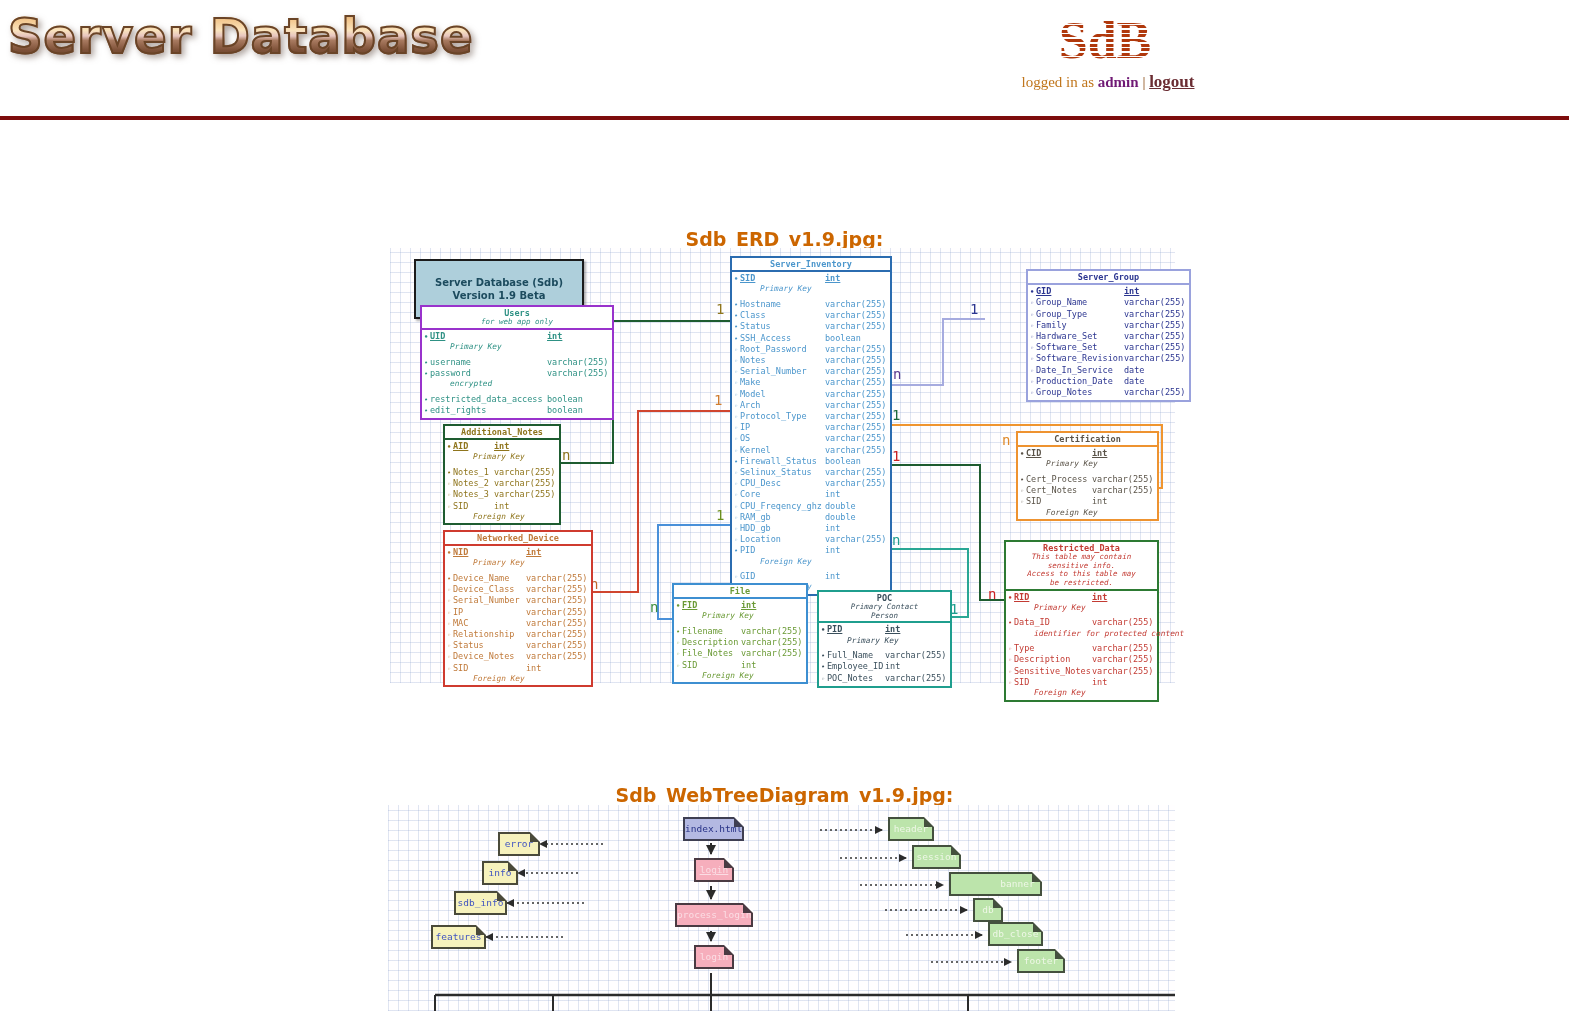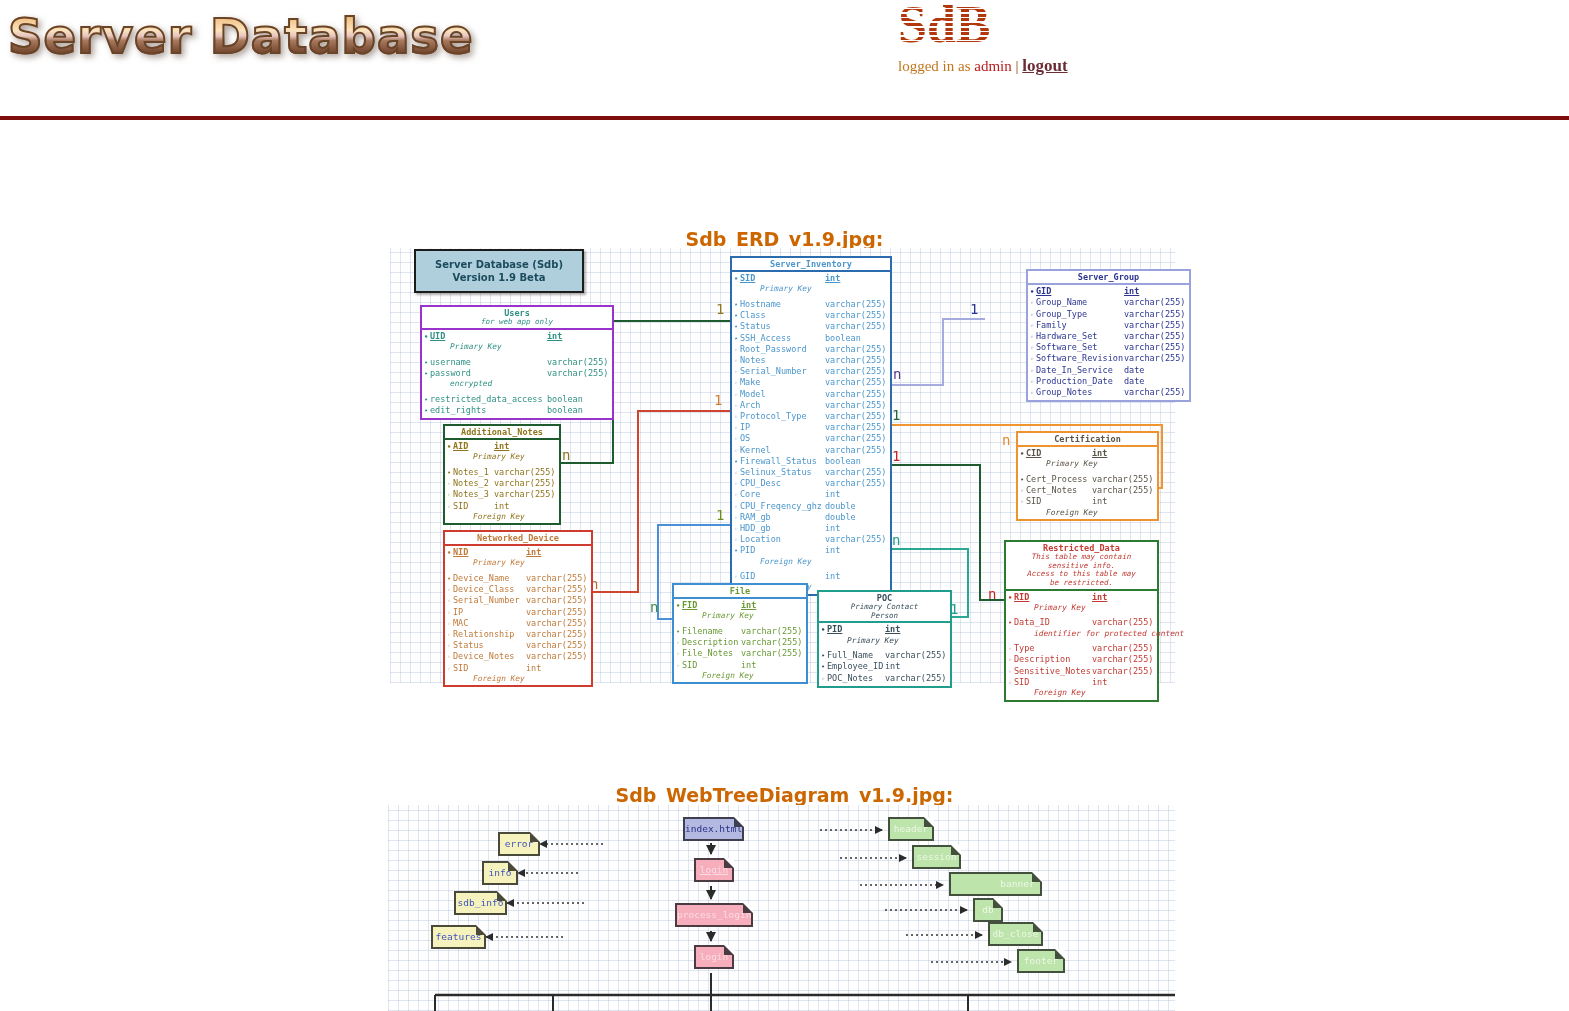--- a/index.html
+++ b/index.html
@@ -6,27 +6,27 @@
   .page{position:relative;width:1569px;height:1011px;background:#fff;overflow:hidden;
         font-family:"Liberation Serif",serif;}
 
   
   .logo{position:absolute;left:8px;top:8px;font-family:"DejaVu Sans",sans-serif;
         font-weight:bold;font-size:48px;letter-spacing:1px;
         background:linear-gradient(180deg,#c98a4a 0%,#f3c890 22%,#fae3bd 40%,#e7c6c0 50%,#a87a60 58%,#7e5138 75%,#5b3a24 100%);
         -webkit-background-clip:text;background-clip:text;color:transparent;
         -webkit-text-stroke:2px #6a4427;
         filter:drop-shadow(3px 3px 3px rgba(100,80,70,.5));}
-  .hdr-right{position:absolute;top:0;right:251px;width:420px;text-align:left;}
+  .hdr-right{position:absolute;top:16px;right:251px;width:420px;text-align:center;}
   .brand{display:inline-block;font-family:"Liberation Serif",serif;font-weight:bold;
          font-size:52px;line-height:50px;margin-right:6px;
          background:repeating-linear-gradient(180deg,#b0380c 0px,#b0380c 3px,#ffffff 3px,#ffffff 4.6px);
          -webkit-background-clip:text;background-clip:text;color:transparent;}
   .login-line{font-size:15px;color:#c0761c;margin-top:6px;}
-  .login-line .user{font-weight:normal;color:#b91c1c;}
+  .login-line .user{font-weight:bold;color:#701a75;}
   .login-line .sep{color:#8a4a10;}
   .logout{font-size:17px;font-weight:bold;color:#6b2d33;text-decoration:underline;cursor:pointer;margin-top:13px;}
   .date-label{font-size:15px;color:#c0761c;margin-top:2px;margin-right:1px;}
   .rule{position:absolute;left:0;top:116px;width:1569px;height:4px;background:#7d0d0d;border:0;margin:0;}
 
   
   .diagram-heading{position:absolute;left:0;width:100%;margin:0;text-align:center;
         font-family:"DejaVu Sans",sans-serif;font-weight:bold;font-size:19px;color:#cc6600;}
   #erd-heading{top:228px;}
   #tree-heading{top:784px;}
@@ -34,24 +34,24 @@
   
   .diagram{position:absolute;background-color:#fffeff;
      background-image:
        repeating-linear-gradient(0deg, rgba(150,170,210,.30) 0 1px, transparent 1px 10px),
        repeating-linear-gradient(90deg, rgba(150,170,210,.30) 0 1px, transparent 1px 10px);}
   #erd{left:390px;top:248px;width:785px;height:435px;}
   #tree{left:388px;top:805px;width:787px;height:206px;overflow:hidden;}
   .diagram svg{position:absolute;left:0;top:0;pointer-events:none;}
 
   
-  .tbox{position:absolute;left:24px;top:1px;width:162px;background:#aecfdb;
+  .tbox{position:absolute;left:24px;top:11px;width:162px;background:#aecfdb;
         border:2px solid #1b1b1b;box-shadow:2px 2px 2px rgba(60,60,60,.4);
         font-family:"DejaVu Sans",sans-serif;font-weight:bold;font-size:10px;
-        color:#1c4b5e;text-align:center;padding:6px 2px;}
+        color:#1c4b5e;text-align:center;padding:14px 2px;}
   .tbox div{margin:2px 0;}
 
   
   .etable{position:absolute;background:#fff;border:2px solid var(--bc);
           font-family:"DejaVu Sans Mono",monospace;font-size:8.5px;line-height:10.2px;
           color:var(--tc);}
   .etable .ttl{border-bottom:2px solid var(--bc);text-align:center;font-weight:bold;
                padding:1px 16px;color:var(--tc);}
   .etable .ttl .st{display:block;font-weight:normal;font-style:italic;font-size:7.5px;line-height:8.6px;}
   .etable .bodyrows{padding:1px 0 2px 0;}

